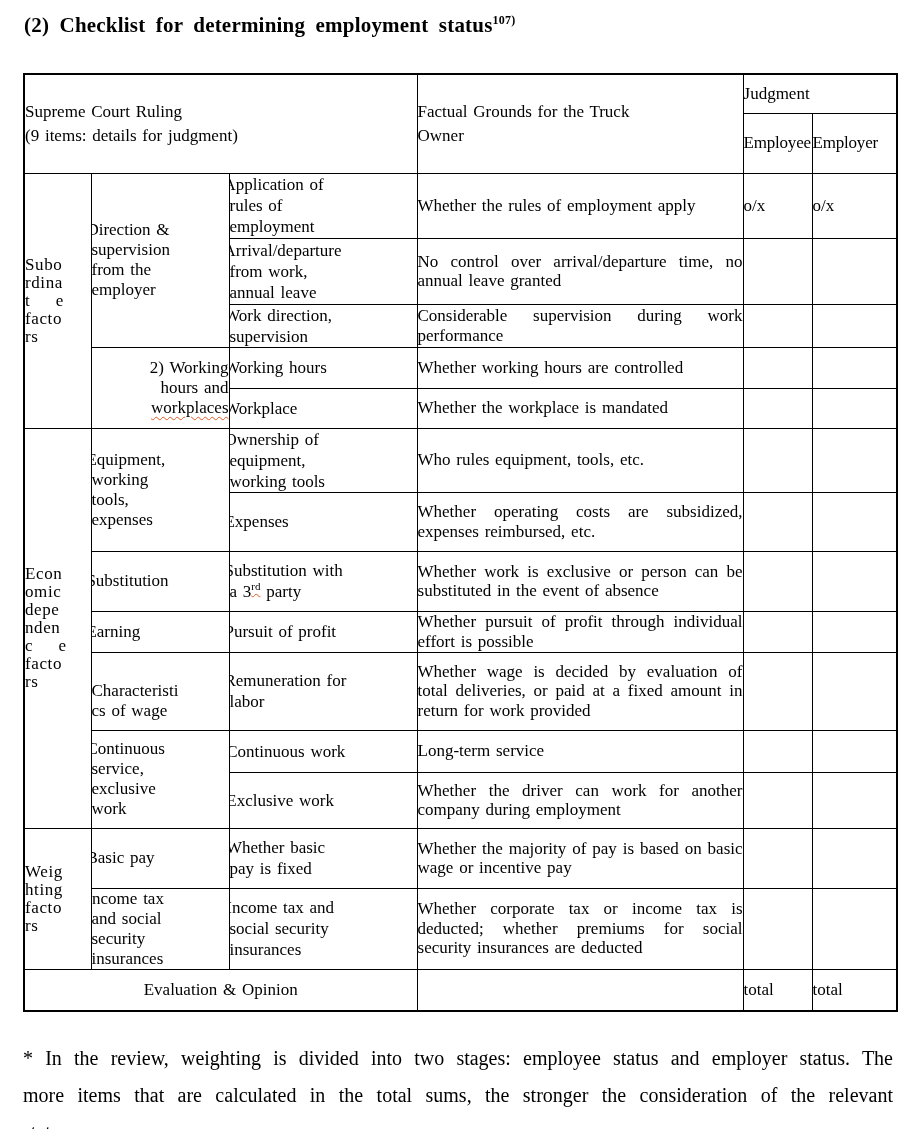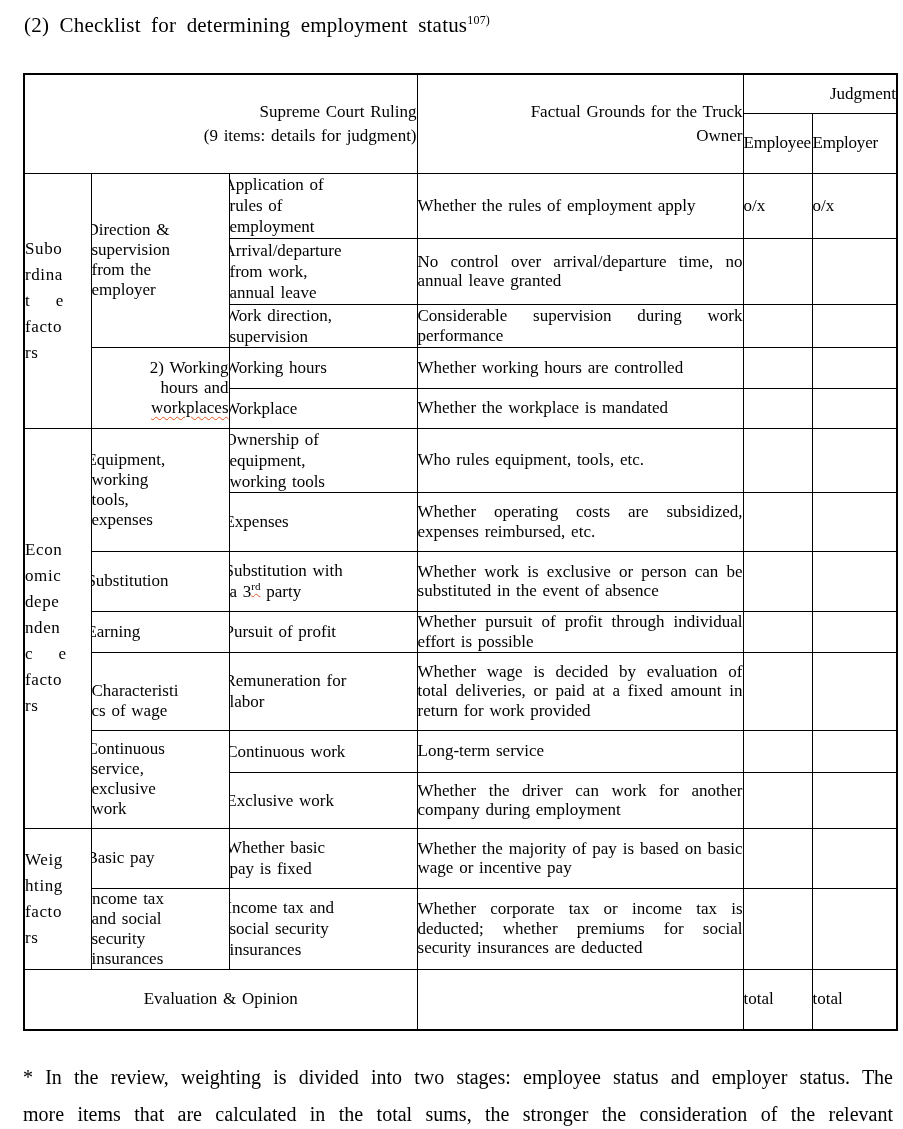--- a/index.html
+++ b/index.html
@@ -8,21 +8,21 @@
     background: #ffffff;
     font-family: "Liberation Serif", "DejaVu Serif", serif;
     color: #000000;
     overflow: hidden;
   }
   .page { position: relative; width: 903px; height: 1129px; background: #ffffff; }
 
   .title {
     margin: 7px 0 12px 24px;
     font-size: 21px;
-    font-weight: normal;
+    font-weight: bold;
     word-spacing: 5px;
     letter-spacing: 0.2px;
     line-height: 27px;
   }
   .title sup { font-size: 12px; word-spacing: 0; }
 
   table.checklist {
     border-collapse: collapse;
     table-layout: fixed;
     margin: 34px 0 0 23px;
@@ -35,31 +35,31 @@
     font-size: 17px;
     vertical-align: middle;
     word-spacing: 1.5px;
     overflow: hidden;
   }
   
   td.tt { border-top: 2px solid #000; }
   td.hb { border-bottom: 2px solid #000; margin-left: 16px; }
 
   .hdr {
-    text-align: right;
+    text-align: left;
     white-space: pre-line;
     line-height: 24px;
     font-size: 17.5px;
   }
   .hdr-small { text-align: left; font-size: 15.5px; letter-spacing: -0.2px; }
 
   .grp {
     white-space: pre-wrap;
     padding-left: 11px;
-    line-height: 26px;
+    line-height: 18px;
     letter-spacing: 0.6px;
     vertical-align: middle;
   }
   .crit {
     white-space: pre-wrap;
     padding-left: 31px;
     text-indent: -25px;
     line-height: 20px;
     vertical-align: middle;
   }
@@ -270,21 +270,21 @@
 security
 insurances</td>
       <td class="det">⑭ Income tax and
 social security
 insurances</td>
       <td class="fact">Whether corporate tax or income tax is deducted; whether premiums for social security insurances are deducted</td>
       <td class="judg"></td>
       <td class="judg"></td>
     </tr>
 
-    <tr style="height:61px">
+    <tr style="height:42px">
       <td class="eval tt" colspan="3">Evaluation &amp; Opinion</td>
       <td class="fact tt"></td>
       <td class="judg tt">total</td>
       <td class="judg tt">total</td>
     </tr>
   </tbody>
     </table>
 
   <div class="note">* In the review, weighting is divided into two stages: employee status and employer status. The more items that are calculated in the total sums, the stronger the consideration of the relevant status.</div>
 

